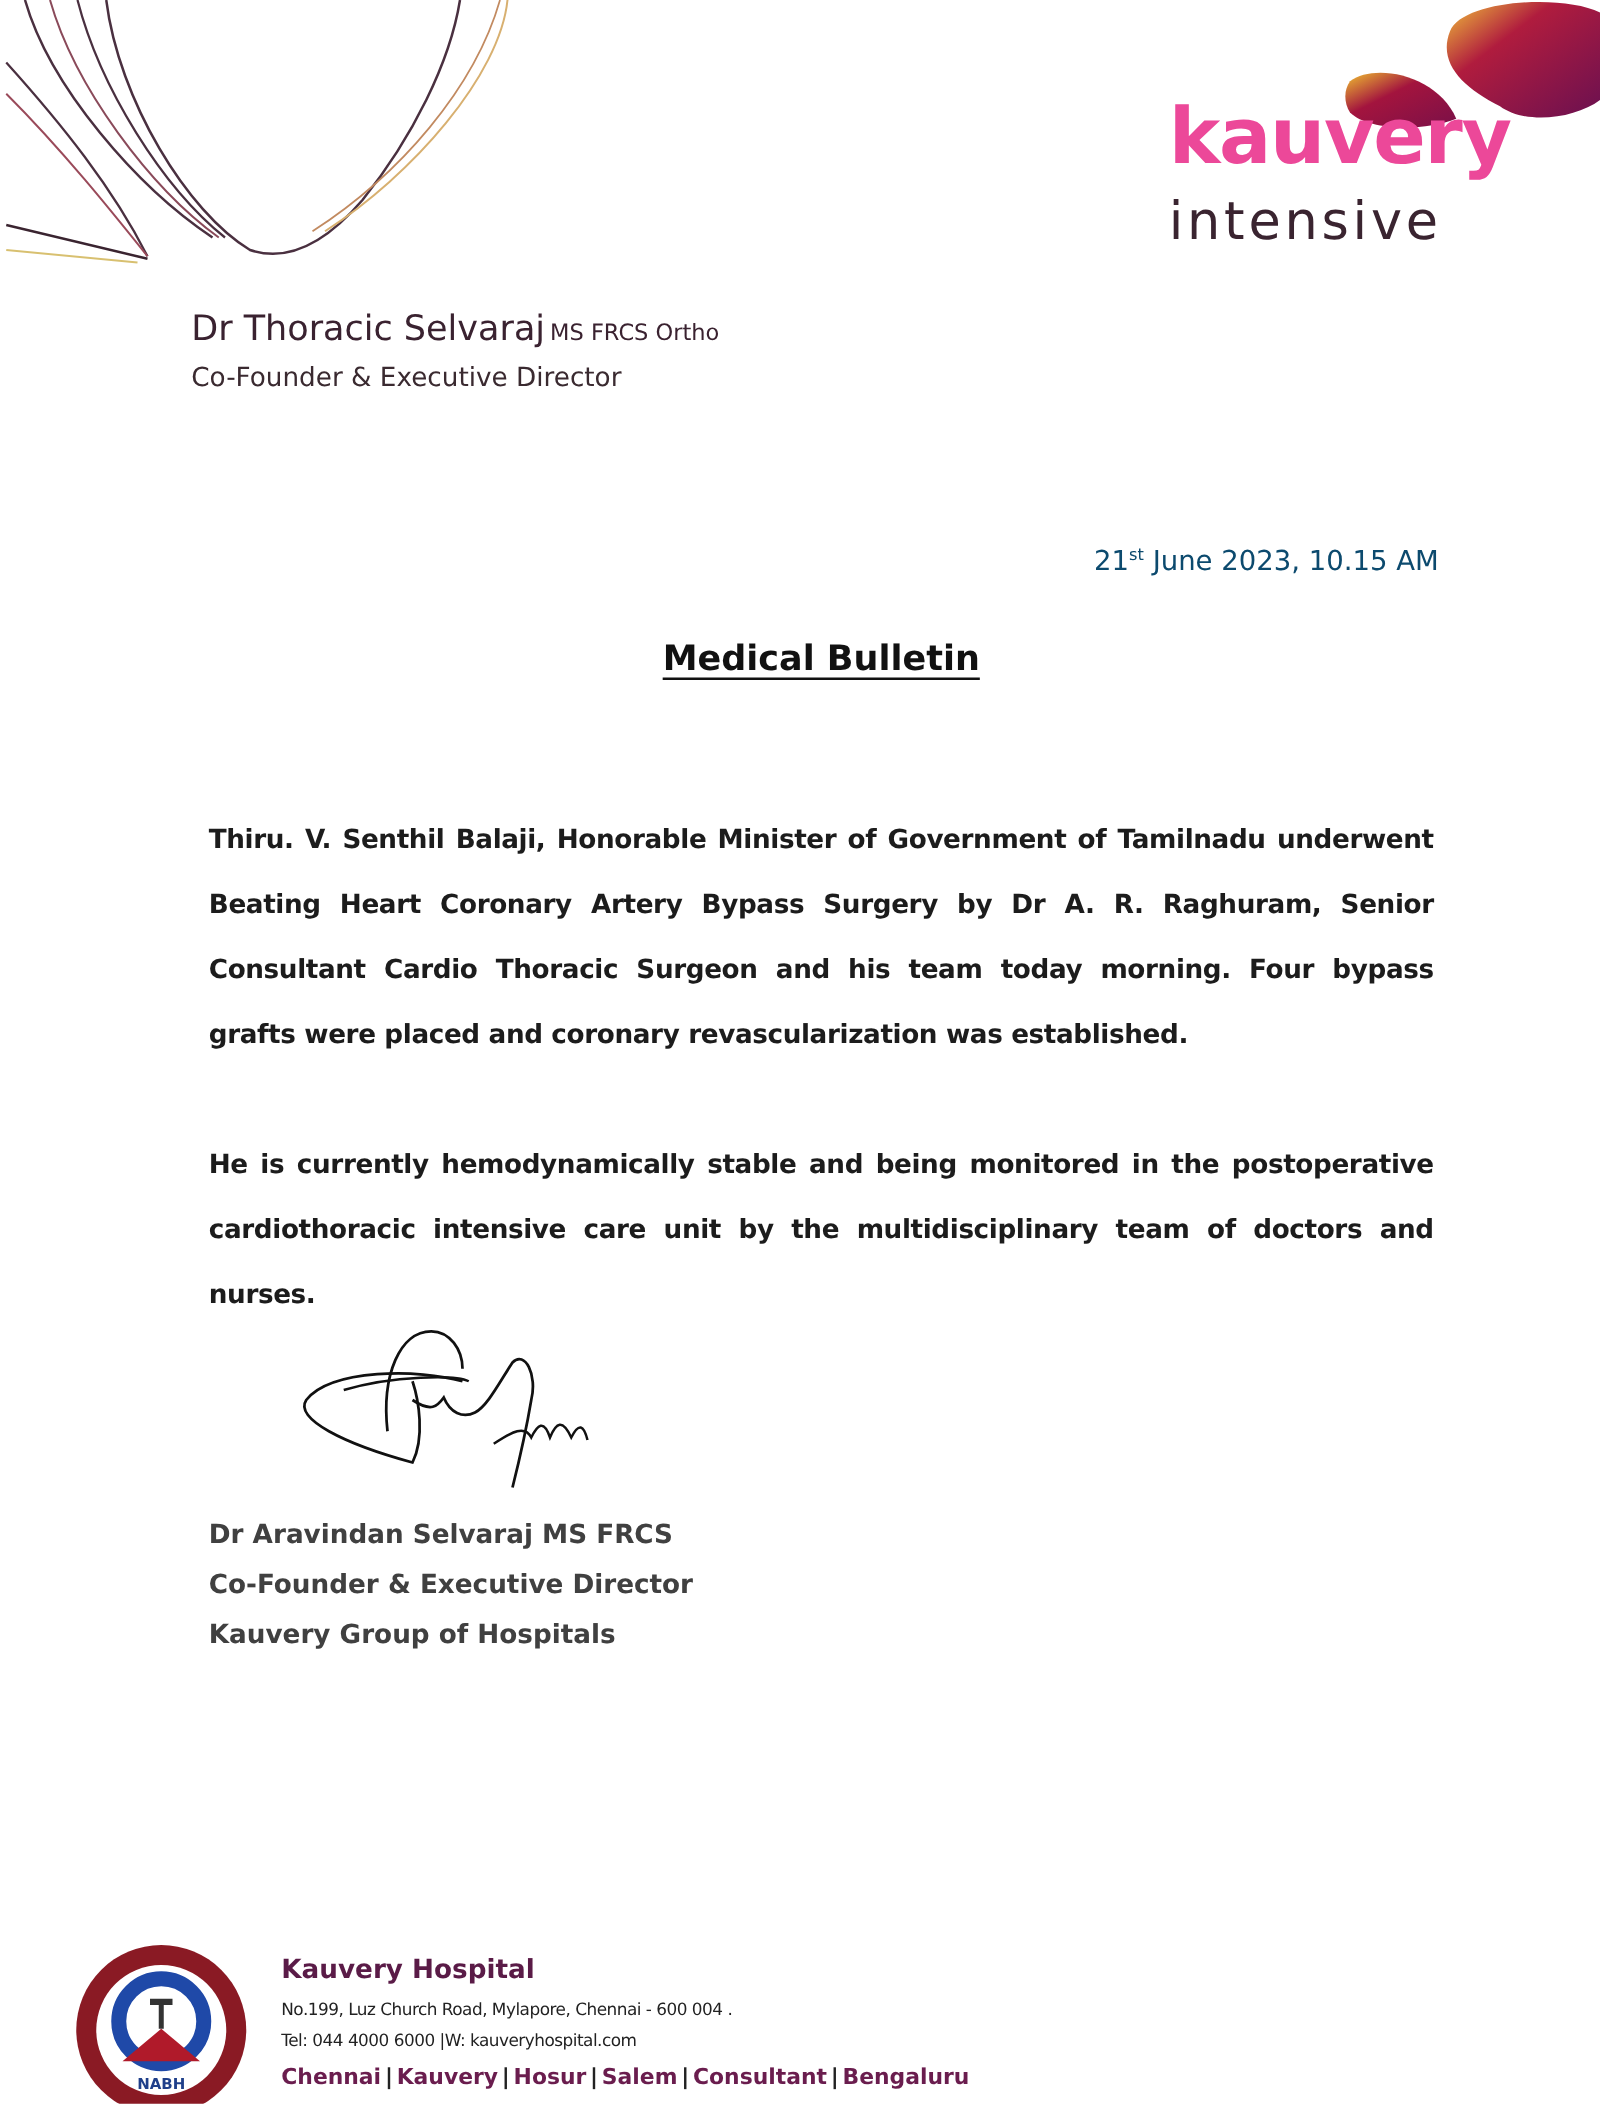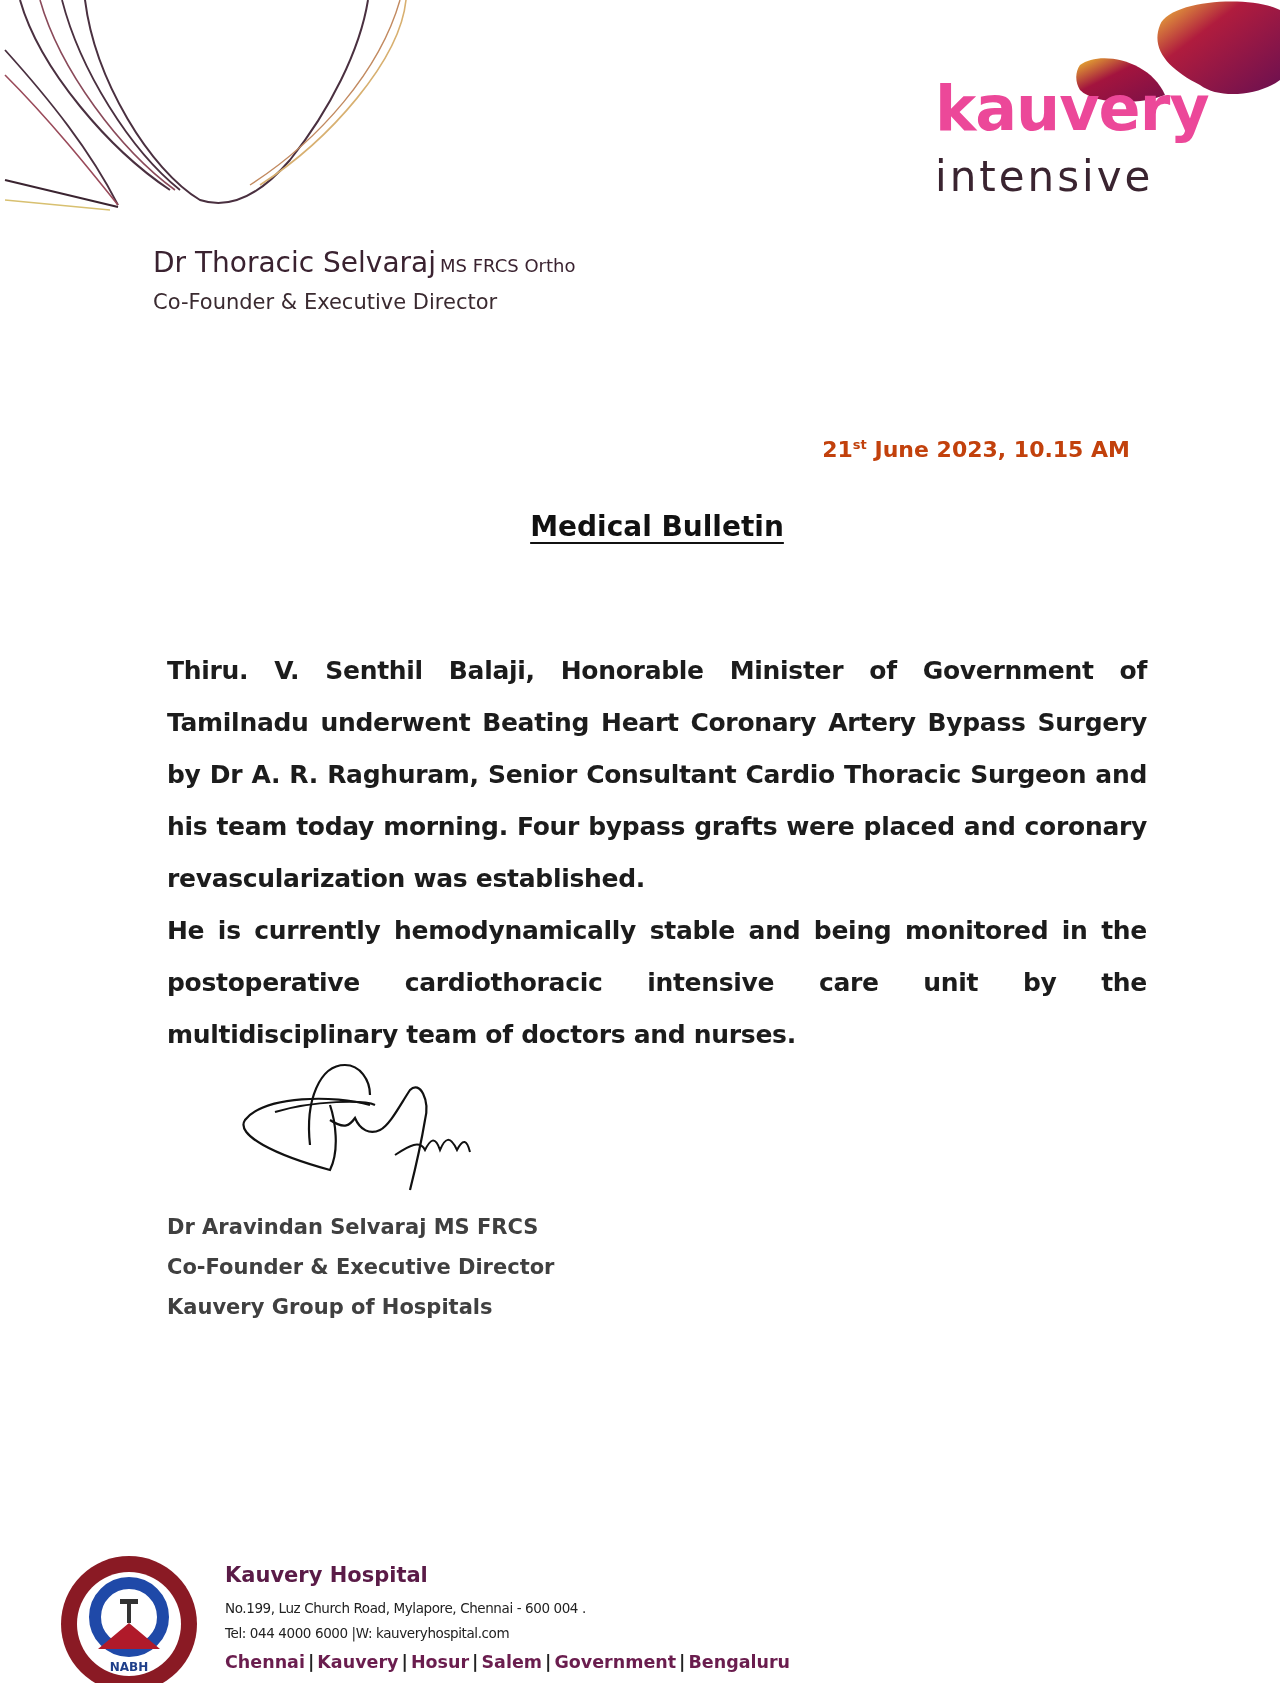--- a/index.html
+++ b/index.html
@@ -8,26 +8,26 @@
   .abs { position:absolute; }
   #swirl { left:0; top:0; width:460px; height:215px; }
   #petals { left:1050px; top:0; width:230px; height:110px; }
   .brand-name { left:935px; top:78px; font-family:"DejaVu Sans", sans-serif; font-weight:bold;
                 font-size:62px; letter-spacing:-1px; color:#ec4899; line-height:1; }
   .brand-sub { left:935px; top:156px; font-family:"DejaVu Sans", sans-serif; font-size:42px;
                letter-spacing:3px; color:#3a2430; line-height:1; }
   .hdr-name { left:153px; top:246px; font-family:"DejaVu Sans", sans-serif; font-size:28px; color:#3a2230; }
   .hdr-name .cred { font-size:18px; margin-left:4px; }
   .hdr-role { left:153px; top:290px; font-family:"DejaVu Sans", sans-serif; font-size:21px; color:#3a2a30; }
-  .date { right:150px; top:437px; font-family:"DejaVu Sans", sans-serif; font-weight:bold; font-size:22px; color:#c2410c; }
+  .date { right:129px; top:437px; font-family:"DejaVu Sans", sans-serif; font-weight:normal; font-size:22px; color:#0c4a6e; }
   .date sup { font-size:13px; }
   .title { left:0; width:1314px; top:510px; text-align:center; font-family:"DejaVu Sans", sans-serif;
            font-weight:bold; font-size:28px; text-decoration:underline; text-underline-offset:6px; color:#111; }
   .para { left:167px; width:980px; font-family:"DejaVu Sans", sans-serif; font-weight:bold;
-          font-size:25px; line-height:52px; color:#1c1c1c; text-align:justify; letter-spacing:-0.3px; }
+          font-size:21px; line-height:52px; color:#1c1c1c; text-align:justify; letter-spacing:-0.3px; }
   #para1 { top:645px; }
   #para2 { top:905px; }
   #signature { left:235px; top:1060px; width:260px; height:145px; }
   .sign-line { left:167px; font-family:"DejaVu Sans", sans-serif; font-weight:bold; font-size:21px; color:#404040; }
   #nabh { left:58px; top:1553px; width:142px; height:142px; }
   .f-name { left:225px; top:1563px; font-family:"DejaVu Sans", sans-serif; font-weight:bold; font-size:21px; color:#5a1b47; }
   .f-line { left:225px; font-family:"DejaVu Sans", sans-serif; font-size:13.5px; color:#222; letter-spacing:-0.4px; }
   .f-cities { left:225px; top:1652px; font-family:"DejaVu Sans", sans-serif; font-weight:bold; font-size:17.5px; color:#6a1d4e; }
   .f-cities .sep { color:#222; margin:0 3px; }
 </style>
@@ -99,13 +99,13 @@
   <circle cx="71" cy="64" r="34" fill="none" stroke="#1f49a8" stroke-width="12"></circle>
   <path d="M40 96 L71 70 L102 96 Z" fill="#b01a2a"></path>
   <rect x="62" y="46" width="18" height="5" fill="#333"></rect>
   <rect x="69" y="50" width="4" height="20" fill="#333"></rect>
   <text id="nabh-text" x="71" y="118" text-anchor="middle" font-family="DejaVu Sans, sans-serif" font-size="12" font-weight="bold" fill="#1f3f8a">NABH</text>
 </svg>
 
 <div class="abs f-name">Kauvery Hospital</div>
 <div class="abs f-line" style="top:1600px;">No.199, Luz Church Road, Mylapore, Chennai - 600 004 .</div>
 <div class="abs f-line" style="top:1625px;">Tel: 044 4000 6000 |W: kauveryhospital.com</div>
-<div class="abs f-cities" id="cities"><span>Chennai</span><span class="sep">|</span><span>Kauvery</span><span class="sep">|</span><span>Hosur</span><span class="sep">|</span><span>Salem</span><span class="sep">|</span><span>Government</span><span class="sep">|</span><span>Bengaluru</span></div>
+<div class="abs f-cities" id="cities"><span>Chennai</span><span class="sep">|</span><span>Kauvery</span><span class="sep">|</span><span>Hosur</span><span class="sep">|</span><span>Salem</span><span class="sep">|</span><span>Consultant</span><span class="sep">|</span><span>Bengaluru</span></div>
 
 </body></html>

